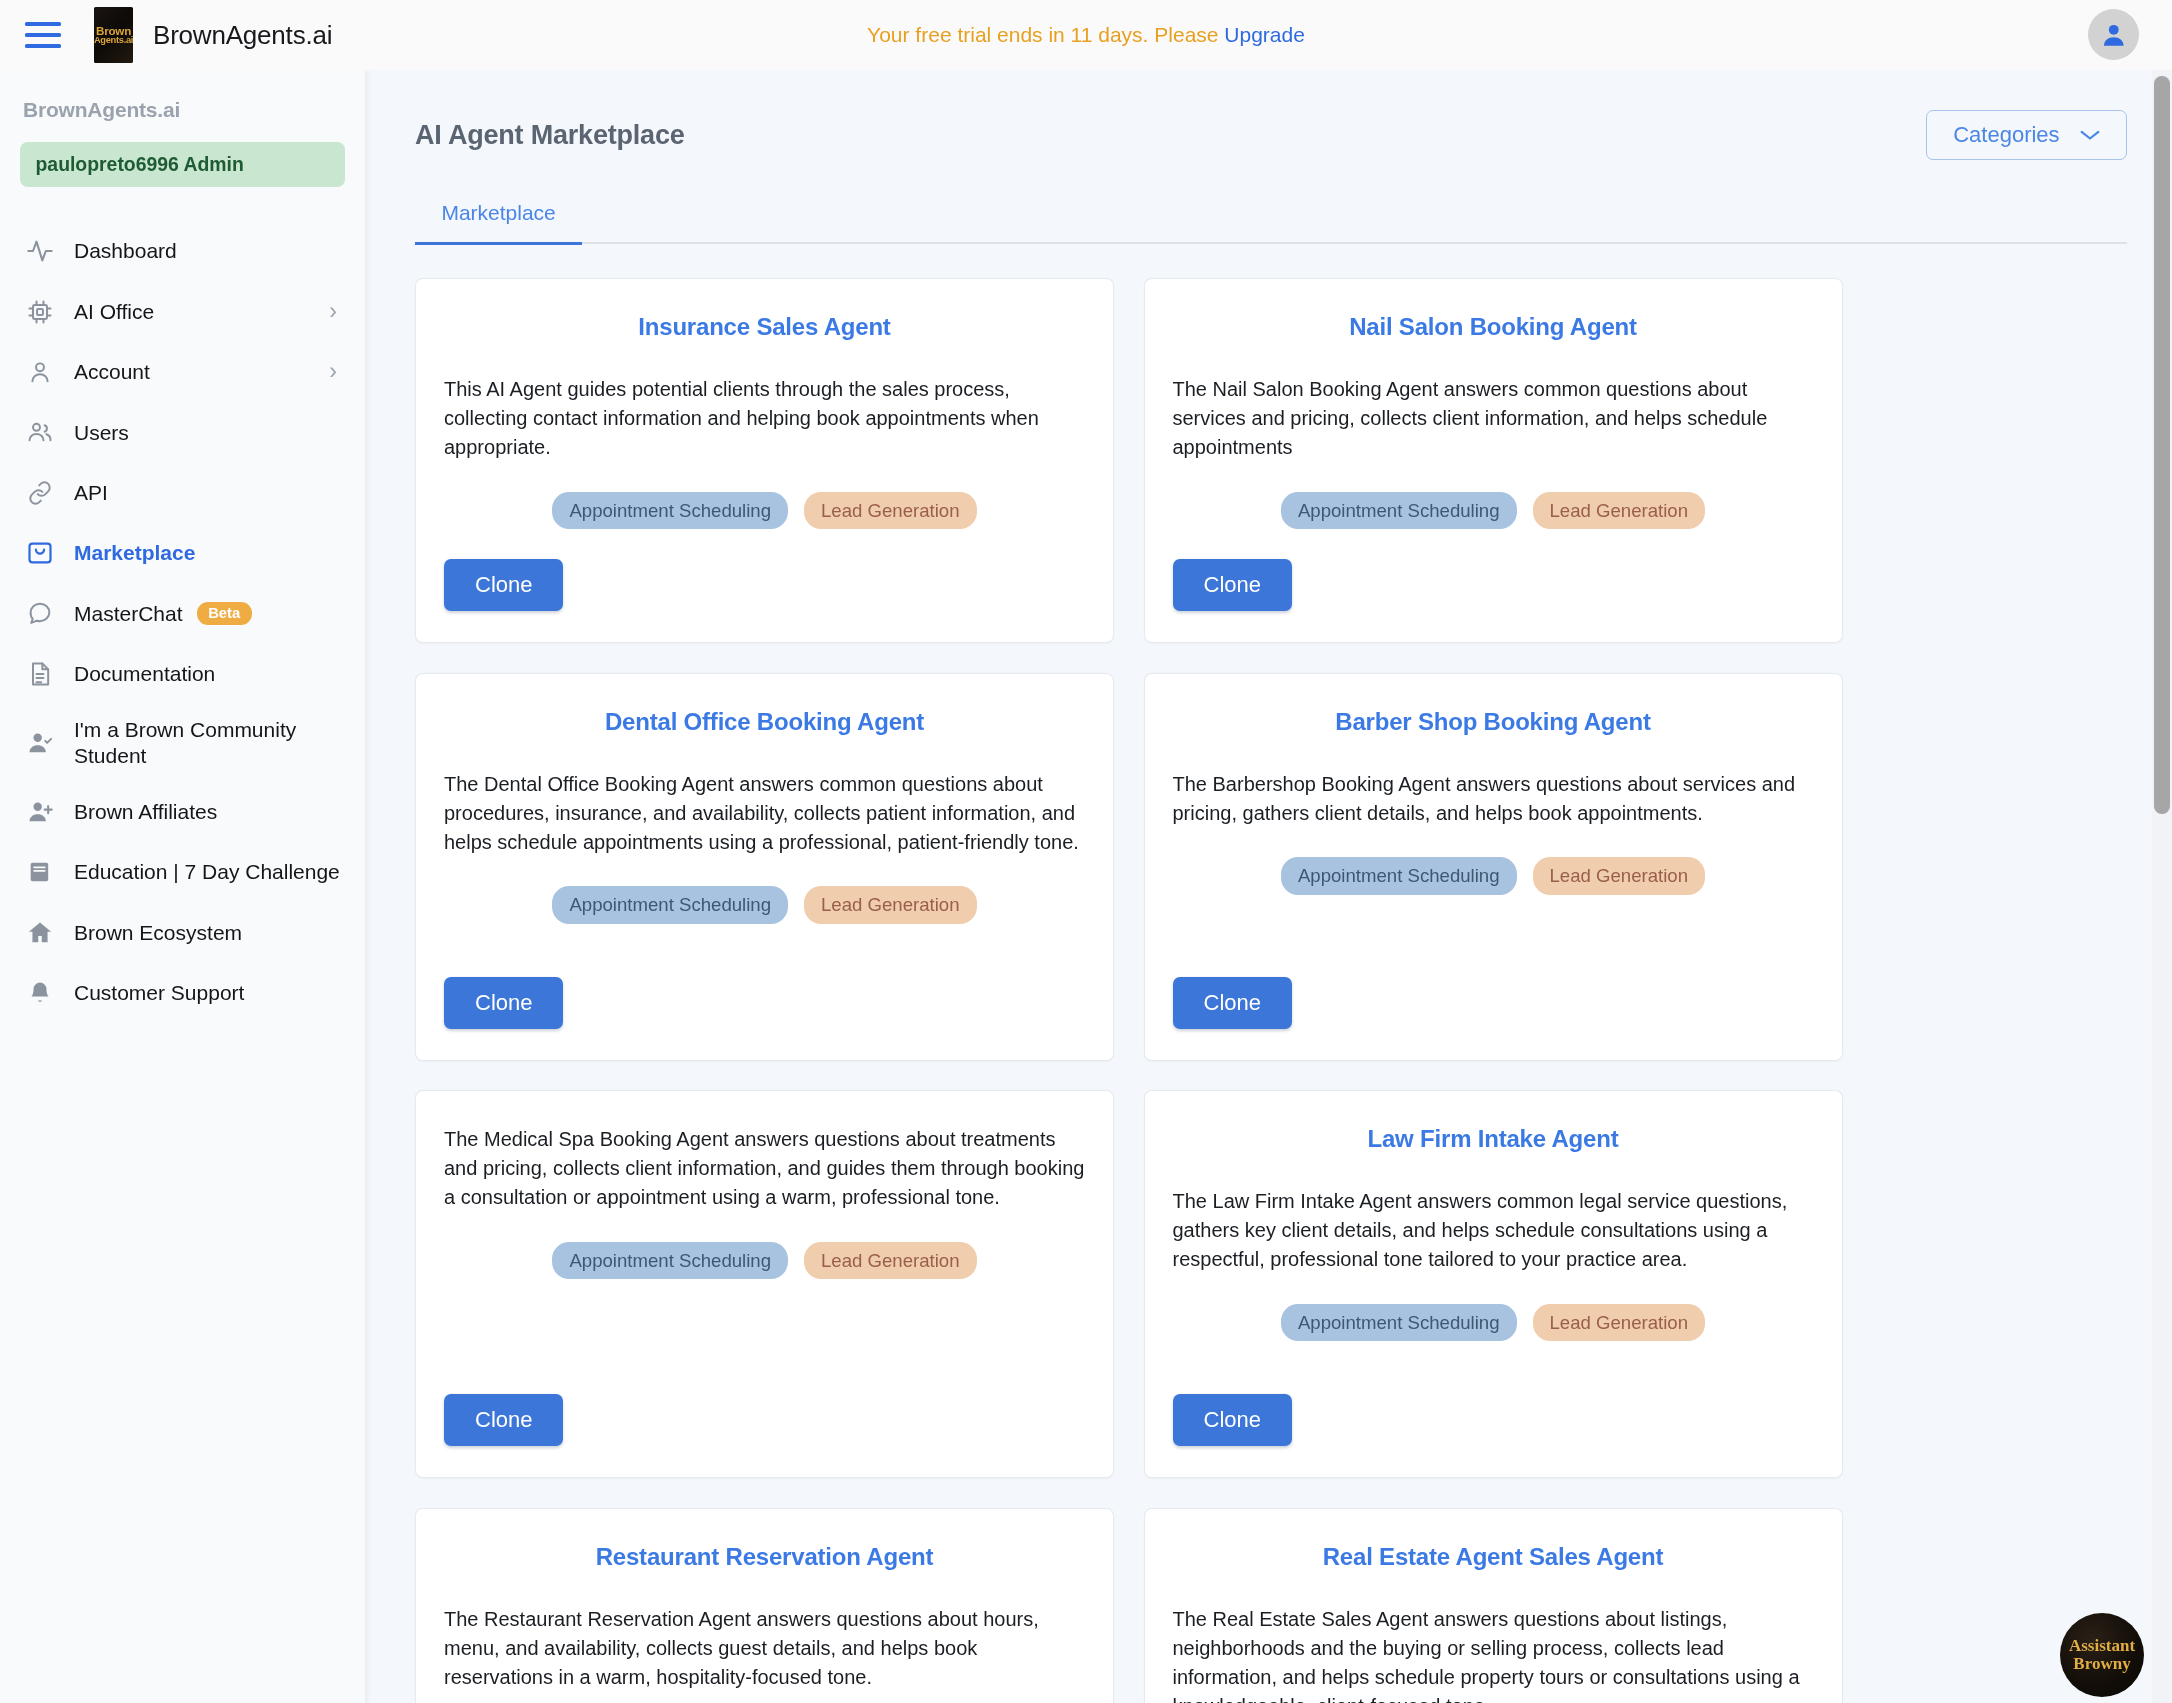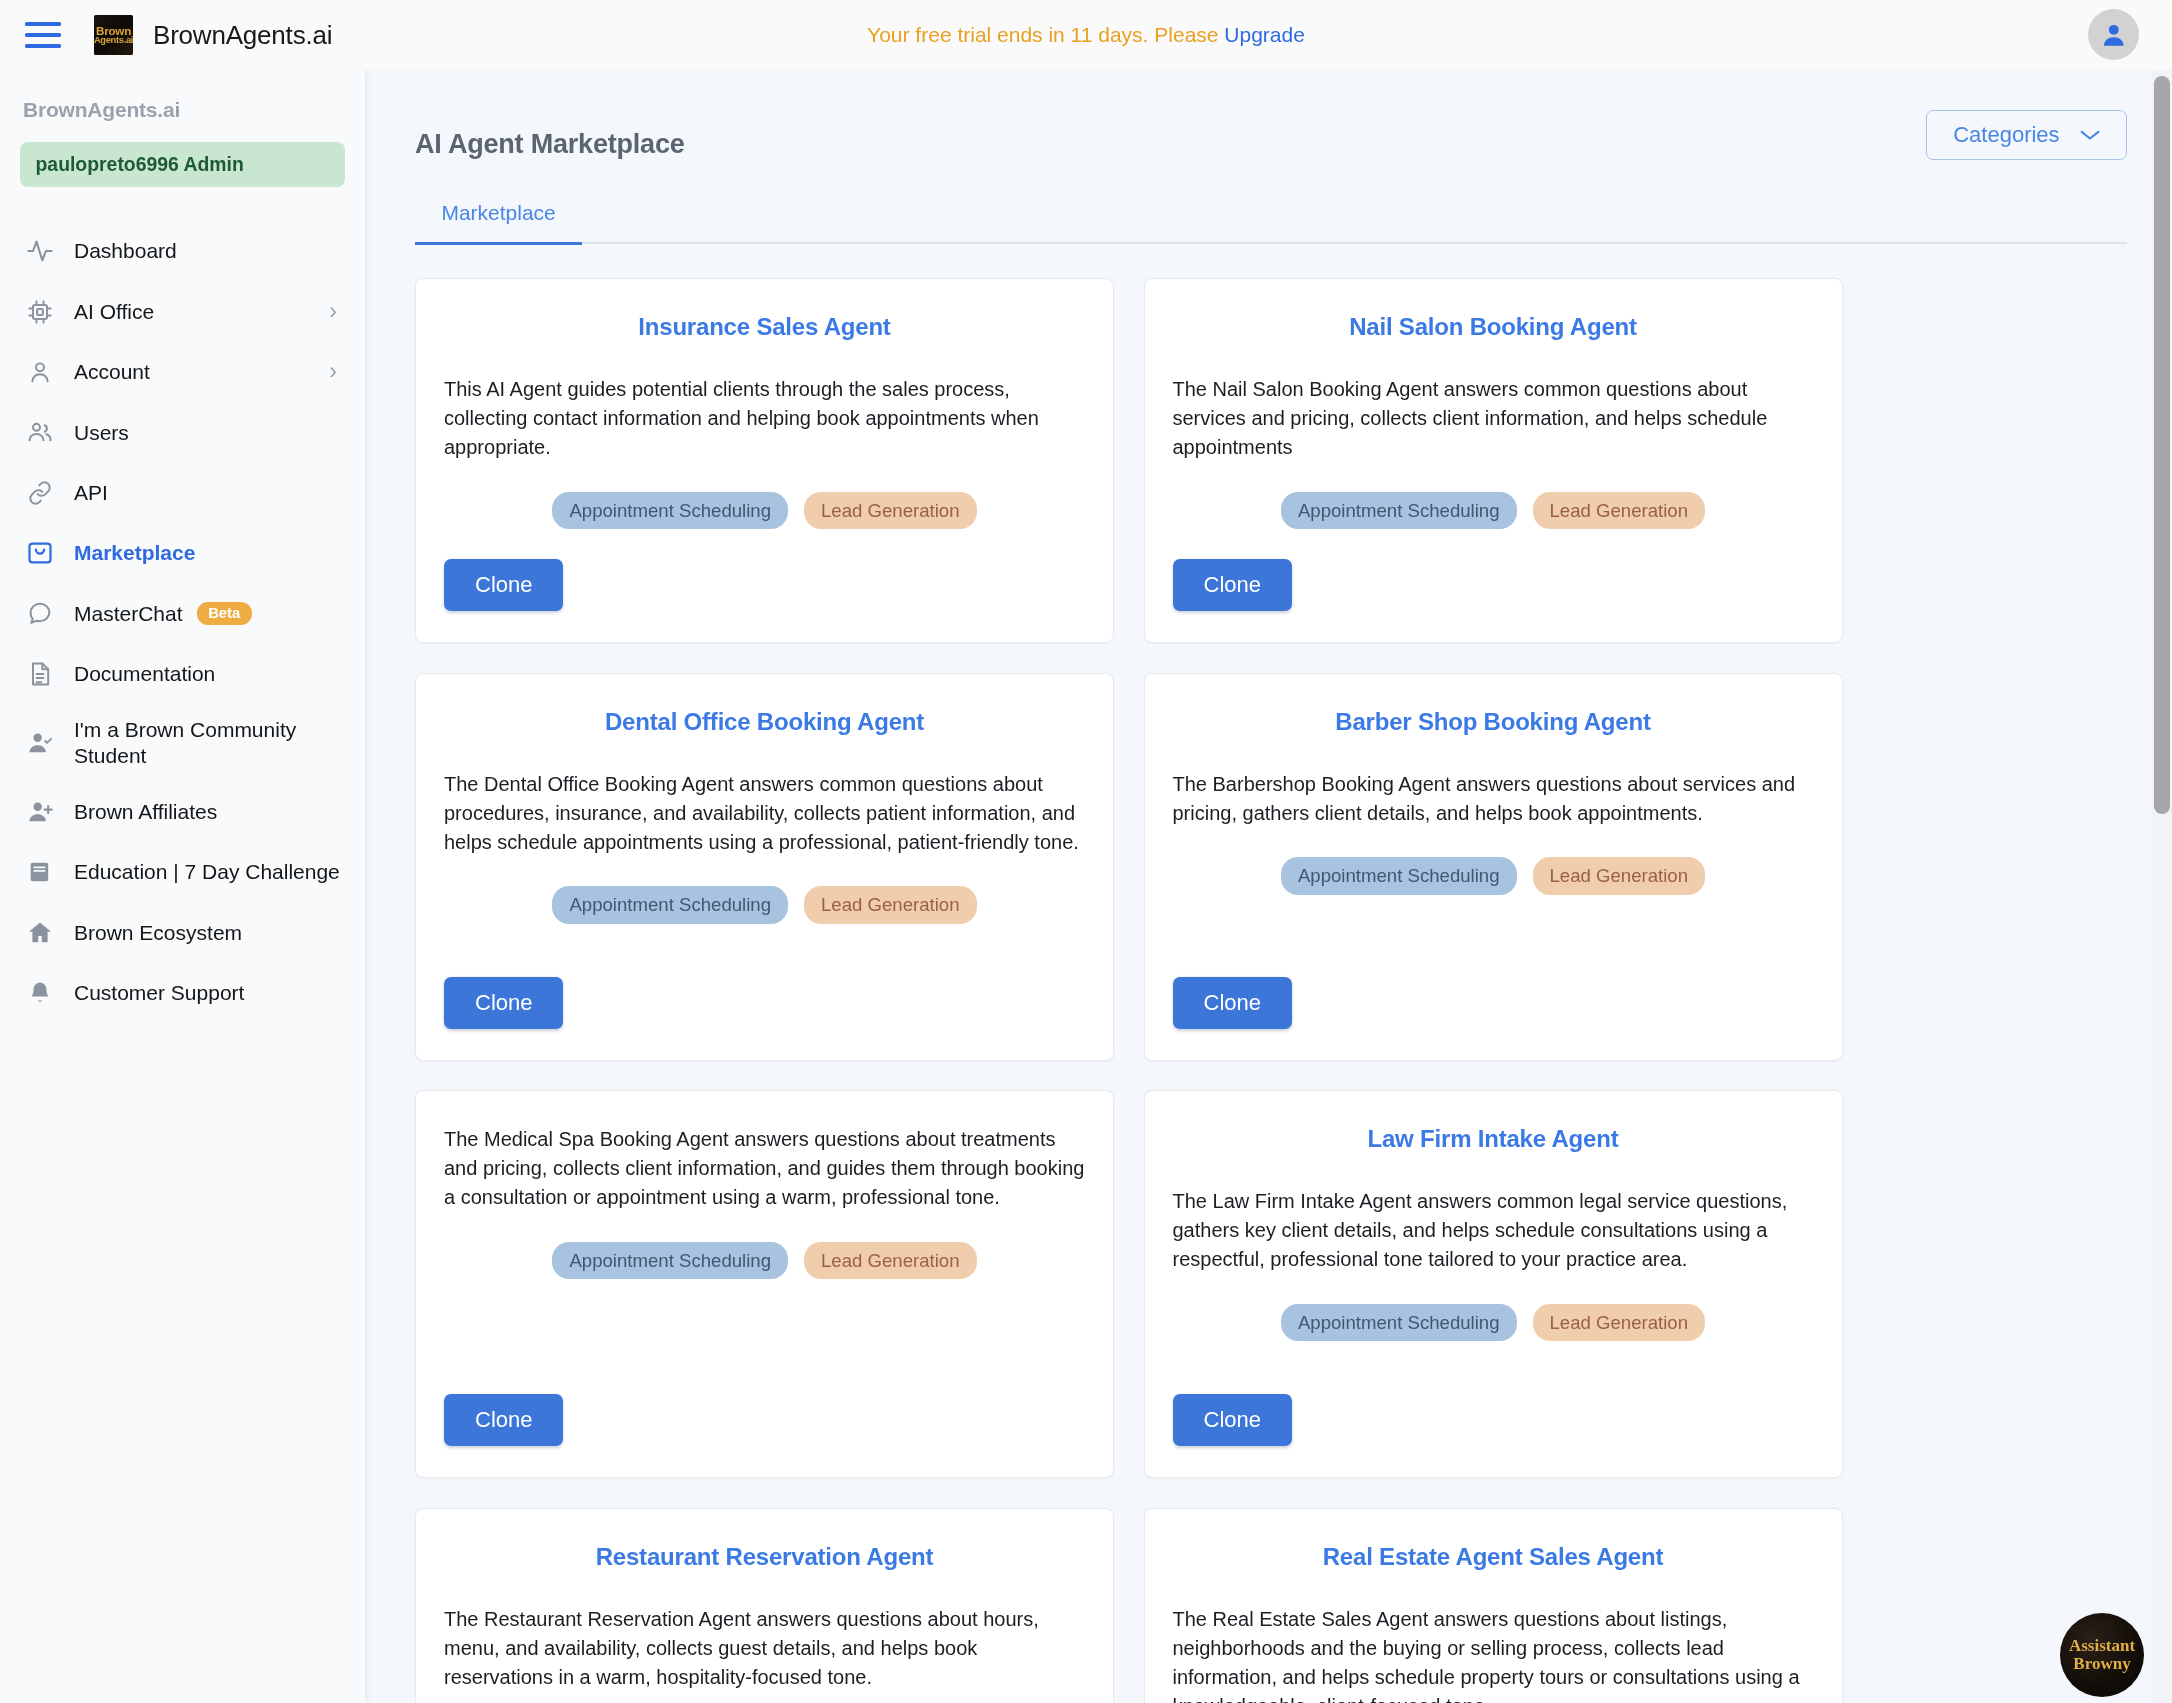--- a/index.html
+++ b/index.html
@@ -18,21 +18,21 @@
     display: flex; align-items: center;
     z-index: 30;
   }
   .hamburger {
     width: 36px; height: 26.4px; margin-left: 25px;
     display: flex; flex-direction: column; justify-content: space-between;
     cursor: pointer; flex: none;
   }
   .hamburger span { display: block; height: 3.9px; background: #2f6ae0; border-radius: 1.6px; }
   .brand-logo {
-    width: 39px; height: 40px; margin-left: 33px; flex: none;
+    width: 39px; height: 56px; margin-left: 33px; flex: none;
     background: linear-gradient(135deg,#1a1410 0%,#0d0a07 50%,#231a10 100%);
     border-radius: 1.6px;
     display: flex; flex-direction: column; align-items: center; justify-content: center;
     line-height: 1.0; overflow: hidden;
   }
   .brand-logo b { color: #d9a43a; font-size: 11.6px; font-weight: 700; letter-spacing: -0.2px; }
   .brand-logo i { color: #d9a43a; font-size: 9.3px; font-style: normal; font-weight: 700; letter-spacing: -0.3px; }
   .brand-name { margin-left: 20px; font-size: 26px; color: #17191c; letter-spacing: -0.2px; white-space: nowrap; }
   .trial-banner {
     position: absolute; left: 0; right: 0; text-align: center;
@@ -77,21 +77,21 @@
     margin-left: 14px; background: #eeac42; color: #ffffff;
     font-size: 14.8px; font-weight: 700; border-radius: 11px; padding: 3.1px 11.6px;
   }
 
   
   .main {
     position: absolute; top: 70px; left: 365px; width: 1807px; height: 1634px;
     background: #f4f7fb; overflow: hidden;
   }
   .main-inner { padding: 40px 45px 0 50px; position: relative; }
-  .page-head { display: flex; align-items: flex-end; justify-content: space-between; }
+  .page-head { display: flex; align-items: center; justify-content: space-between; }
   .page-title { font-size: 27px; font-weight: 700; color: #5b6572; letter-spacing: -0.2px; }
   .cat-btn {
     border: 1.6px solid #a9c3ec; border-radius: 7px; background: #f4f7fb;
     color: #4a86e8; font-size: 22px; padding: 11px 26.4px;
     display: flex; align-items: center; gap: 20px; cursor: pointer; white-space: nowrap;
   }
   .tabs { margin-top: 36px; border-bottom: 2.3px solid #dde3eb; display: flex; }
   .tab {
     font-size: 21px; color: #4a86e8; padding: 4.7px 26.4px 17px 26.4px;
     border-bottom: 3.9px solid #3b76d8; margin-bottom: -2.3px; cursor: pointer;

